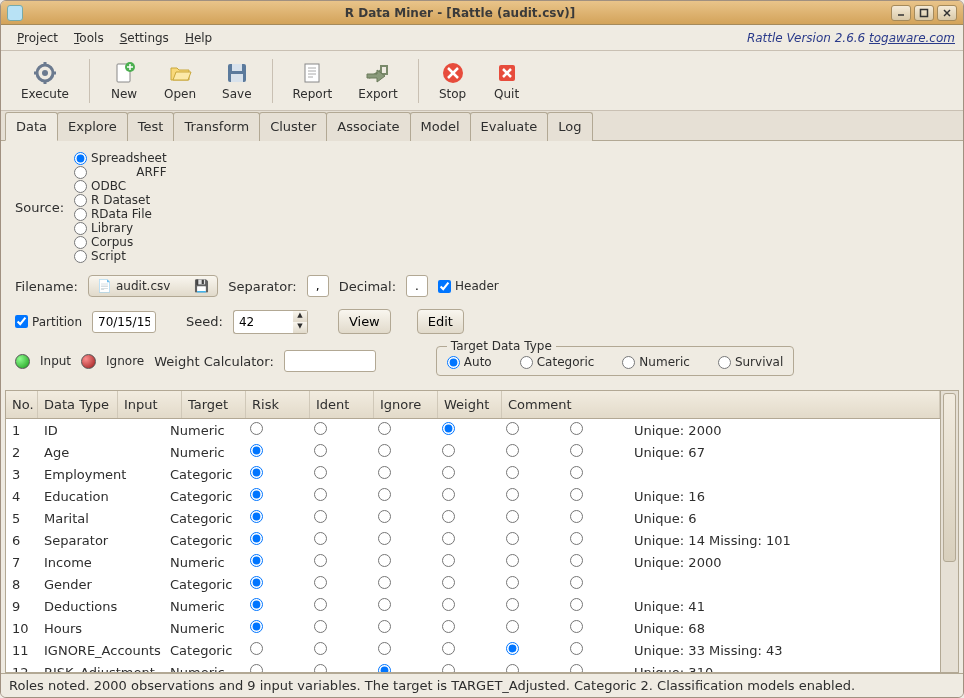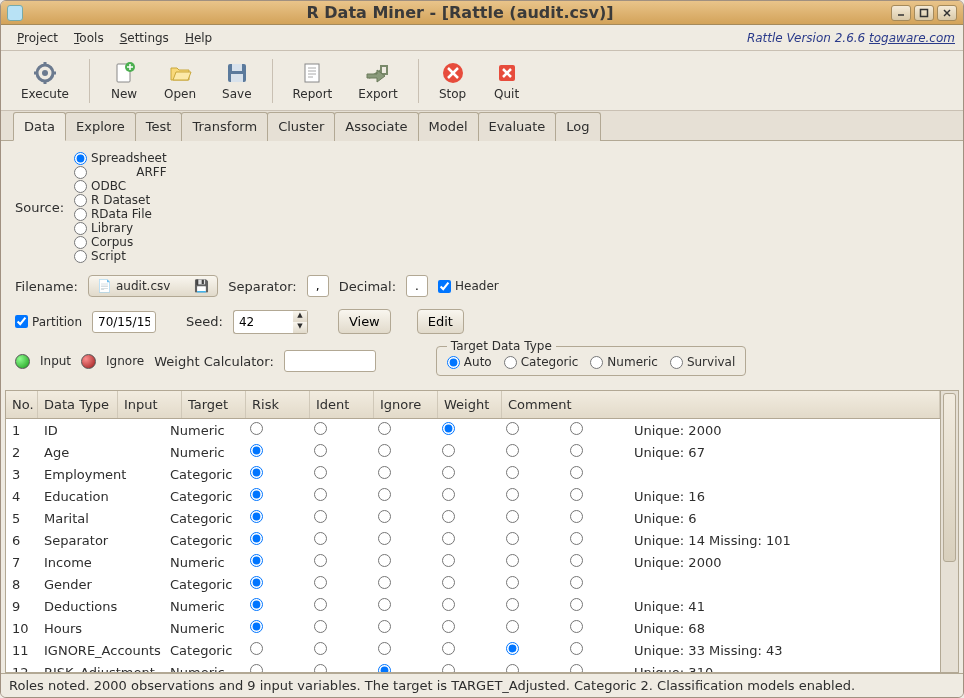--- a/index.html
+++ b/index.html
@@ -1,49 +1,49 @@
 <!DOCTYPE html>
 <html><head>
 <meta charset="utf-8">
 <style>
 * { box-sizing: border-box; margin: 0; padding: 0; font-family: "DejaVu Sans", "Liberation Sans", sans-serif; }
 body { background: #efe9e3; font-size: 12px; color: #2e2e2e; }
 .window { width: 964px; height: 698px; border: 1px solid #a09080; border-radius: 6px; overflow: hidden; background: #efebe2; display: flex; flex-direction: column; }
 .titlebar { height: 24px; background: linear-gradient(#e9c48a, #d3a35a); display: flex; align-items: center; padding: 0 6px; border-bottom: 1px solid #a58a5b; }
 .titlebar .app-icon { width: 16px; height: 16px; background: #b8e2f5; border-radius: 3px; margin-right: 6px; border: 1px solid #7aa; }
-.titlebar .title { flex: 1; text-align: center; font-weight: bold; font-size: 16px; color: #3a3a3a; }
+.titlebar .title { flex: 1; text-align: center; font-weight: bold; font-size: 12px; color: #3a3a3a; }
 .titlebar .winbtns { display: flex; gap: 3px; }
 .titlebar .winbtn { width: 20px; height: 16px; background: linear-gradient(#f5ebd8,#d9c9a8); border: 1px solid #a58a5b; border-radius: 3px; display: flex; align-items: center; justify-content: center; font-size: 10px; cursor: pointer; }
 .menubar { height: 26px; display: flex; align-items: center; padding: 0 8px; border-bottom: 1px solid #c9c0b3; background: #efebe2; }
 .menubar .menu { padding: 3px 8px; cursor: pointer; }
 .menubar .menu u { text-decoration: underline; }
 .menubar .version { margin-left: auto; font-style: italic; color: #2a3a8a; }
 .menubar .version a { color: #2a3a8a; text-decoration: underline; cursor: pointer; }
 .toolbar { height: 60px; display: flex; align-items: center; padding: 4px 10px; gap: 6px; background: #efebe2; border-bottom: 1px solid #c9c0b3; }
 .toolbtn { display: flex; flex-direction: column; align-items: center; justify-content: center; padding: 3px 10px; border-radius: 3px; cursor: pointer; min-width: 48px; }
 .toolbtn .ticon { width: 26px; height: 26px; display: flex; align-items: center; justify-content: center; margin-bottom: 1px; }
 .toolbtn .tlabel { font-size: 12px; }
 .sep { width: 1px; height: 44px; background: #c9c0b3; margin: 0 4px; }
-.tabstrip { display: flex; background: #e6e0d5; border-bottom: 1px solid #b2a894; padding-left: 12px; }
+.tabstrip { display: flex; background: #e6e0d5; border-bottom: 1px solid #b2a894; padding-left: 4px; }
 .tab { padding: 6px 10px; border: 1px solid #b2a894; border-bottom: none; background: #e6e0d5; margin-right: -1px; cursor: pointer; border-radius: 3px 3px 0 0; position: relative; top: 1px; font-size: 13px; }
 .tab.active { background: #efebe2; border-bottom: 1px solid #efebe2; z-index: 2; font-weight: normal; }
 .tab-content { padding: 10px 14px; background: #efebe2; }
 .row { display: flex; align-items: center; gap: 10px; margin-bottom: 12px; flex-wrap: wrap; }
 .row label.lbl { font-size: 13px; }
 .radio-wrap { display: flex; align-items: center; gap: 4px; cursor: pointer; }
 input[type="radio"], input[type="checkbox"] { cursor: pointer; }
 .textfield { background: #fff; border: 1px solid #b2a894; border-radius: 3px; padding: 3px 5px; font-size: 12px; }
 .btn { background: linear-gradient(#f9f6ef,#e1dacb); border: 1px solid #b2a894; border-radius: 4px; padding: 4px 10px; cursor: pointer; font-size: 13px; }
 .filebtn { display: flex; align-items: center; gap: 4px; background: linear-gradient(#f9f6ef,#e1dacb); border: 1px solid #b2a894; border-radius: 4px; padding: 3px 8px; cursor: pointer; }
 .colordot { width: 15px; height: 15px; border-radius: 50%; border: 1px solid #555; }
 .green { background: radial-gradient(circle at 30% 30%, #8efc8e, #1a9c1a); }
 .red { background: radial-gradient(circle at 30% 30%, #fc8e8e, #9c1a1a); }
 .fieldset { border: 1px solid #b2a894; border-radius: 4px; padding: 4px 10px 6px; }
 .fieldset .legend { font-size: 12px; position: relative; top: -12px; background: #efebe2; padding: 0 4px; display: inline-block; }
-.fieldset .opts { display: flex; gap: 12px; margin-top: -10px; }
+.fieldset .opts { display: flex; gap: 28px; margin-top: -10px; }
 .spinner { display: flex; }
 .spinner input { width: 60px; border-right: none; border-radius: 3px 0 0 3px; }
 .spinner .spin-btns { display: flex; flex-direction: column; border: 1px solid #b2a894; border-left: none; border-radius: 0 3px 3px 0; }
 .spinner .spin-btns div { width: 14px; height: 11px; font-size: 7px; text-align: center; line-height: 9px; background: linear-gradient(#f9f6ef,#e1dacb); cursor: pointer; }
 .grid-wrap { border: 1px solid #b2a894; background: #fff; margin: 0 4px; display: flex; }
 .grid { flex: 1; overflow-y: auto; }
 .ghead { display: flex; background: linear-gradient(#f2ece0,#e2dac9); border-bottom: 1px solid #b2a894; font-size: 13px; }
 .ghead > div { padding: 6px 6px; border-right: 1px solid #d0c8b8; }
 .grow { display: flex; font-size: 13px; align-items: center; }
 .grow > div { padding: 3px 6px; }

